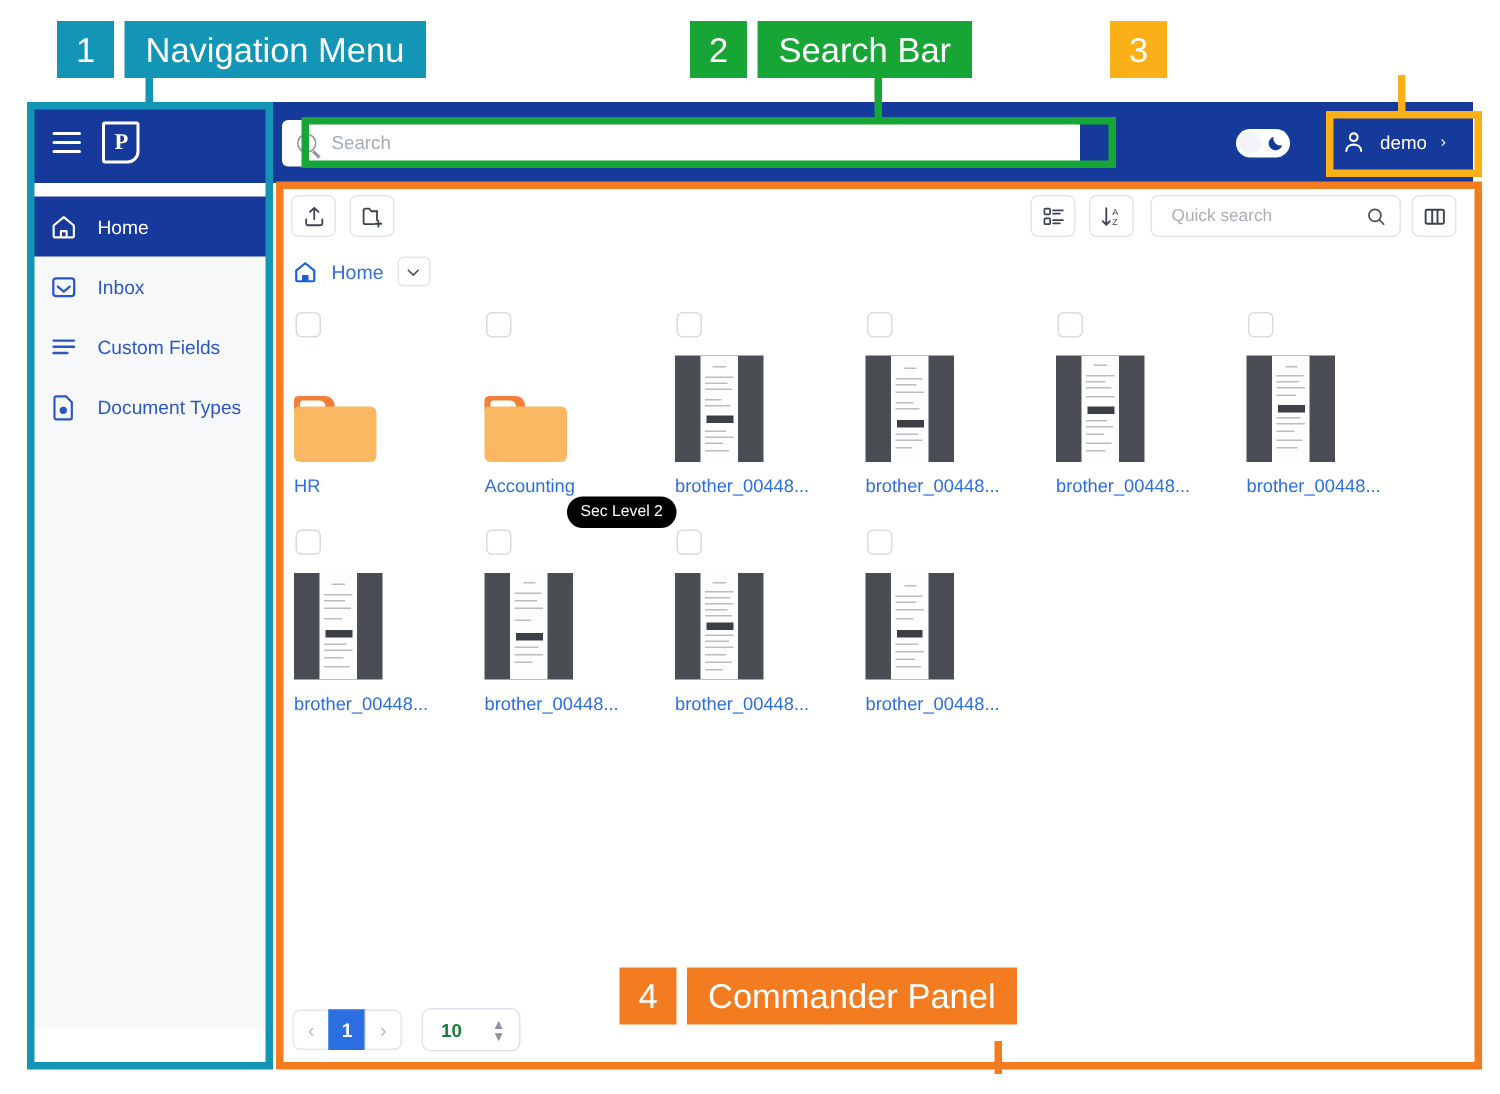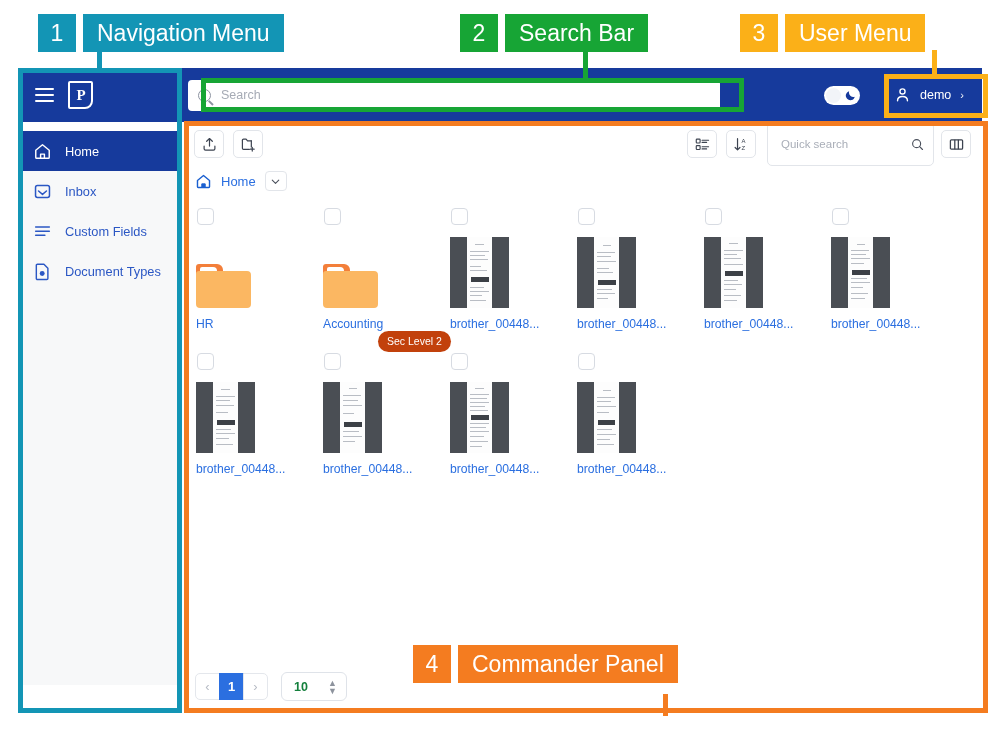--- a/index.html
+++ b/index.html
@@ -117,21 +117,21 @@
     height: 44px; display:flex; align-items:center;
     padding: 0 11px 0 12px;
   }
   .tb-btn {
     width: 30px; height: 28px; border:1px solid #e2e5ea; border-radius:5px;
     background:#fff; display:flex; align-items:center; justify-content:center;
     cursor:pointer; margin-right: 9px; flex:none;
   }
   .tb-spacer { flex:1; }
   .quick-search {
-    width: 167px; height: 44px; border:1px solid #e2e5ea; border-radius:5px;
+    width: 167px; height: 28px; border:1px solid #e2e5ea; border-radius:5px;
     display:flex; align-items:center; padding:0 8px 0 11px; margin: 0 7px 0 2px;
     background:#fff;
   }
   .quick-search input {
     border:0; outline:0; width:100%; font-size:11.5px; color:#333;
     font-family:"Liberation Sans", sans-serif; background:transparent;
   }
   .quick-search input::placeholder { color:#a9aeb8; }
   .qs-icon { width:15px; height:15px; flex:none; }
 
@@ -193,21 +193,21 @@
   }
 
   .cell-label {
     color:#2b6fe0; font-size:12.2px; margin-top: 9px; padding-left:2px;
     white-space:nowrap; overflow:hidden; cursor:pointer;
   }
 
   
   .tooltip {
     position:absolute; left: 196px; top: 131px;
-    background:#c2410c; color:#ffffff;
+    background:#000000; color:#ffffff;
     font-size:10.5px; padding: 4px 9px 5px 9px;
     border-radius: 11px; white-space:nowrap; z-index: 5;
   }
 
   
   .pager {
     position:absolute; left: 0; bottom: 12px;
     display:flex; align-items:center; padding-left: 13px; gap: 0;
   }
   .pg-btn {
@@ -643,21 +643,20 @@
     <div class="ann-num c-green">2</div>
     <div class="ann-gap"></div>
     <div class="ann-txt c-green">Search Bar</div>
   </div>
 
   <div class="ann-frame" style="left:884px; top:74px; width:104px; height:44px; border:5px solid #fbb018;"></div>
   <div class="ann-stem c-amber" style="left:932px; top:50px; width:5px; height:26px;"></div>
   <div class="ann-tag" style="left:740px; top:14px;">
     <div class="ann-num c-amber">3</div>
     <div class="ann-gap"></div>
-    <div class="ann-txt c-amber">User Menu</div>
   </div>
 
   <div class="ann-frame" style="left:184px; top:121px; width:804px; height:592px; border:5px solid #f47c20;"></div>
   <div class="ann-stem c-orange" style="left:663px; top:694px; width:5px; height:22px;"></div>
   <div class="ann-tag" style="left:413px; top:645px;">
     <div class="ann-num c-orange">4</div>
     <div class="ann-gap"></div>
     <div class="ann-txt c-orange">Commander Panel</div>
   </div>
 

